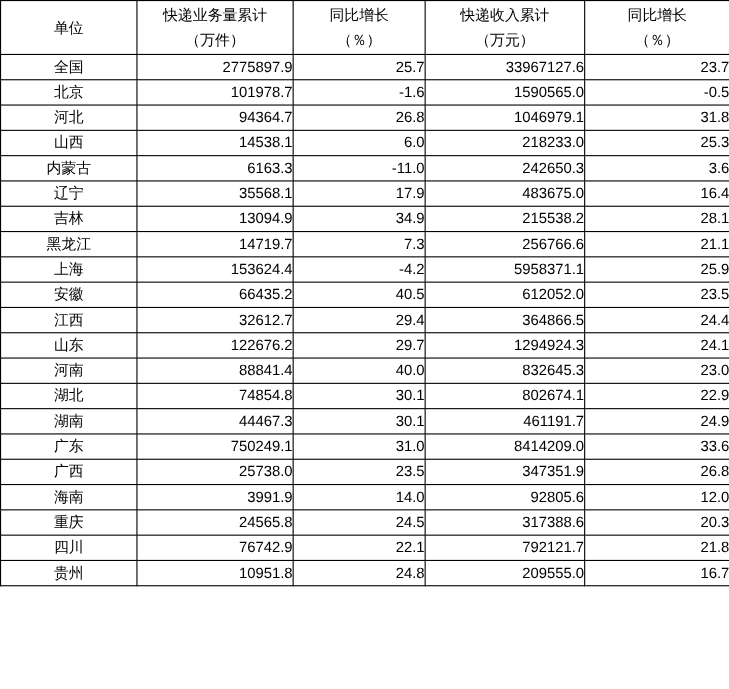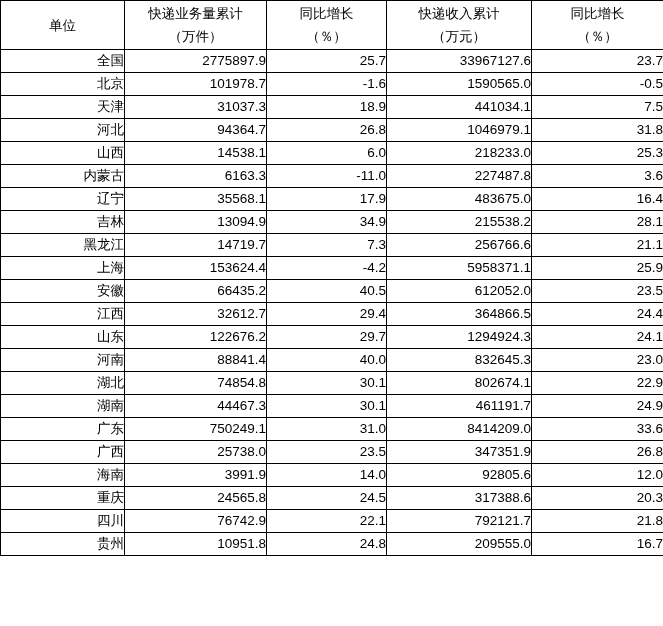--- a/index.html
+++ b/index.html
@@ -41,21 +41,21 @@
   }
   table.data-table thead th {
     text-align: center;
     font-weight: normal;
     height: 48px;
     line-height: 23px;
     padding: 0 2px;
   }
   .hdr-line { display: block; }
   td.unit-cell {
-    text-align: right;
+    text-align: center;
     margin-left: 48px;
   }
   td.num-cell {
     text-align: right;
     padding-right: 6px;
   }
 </style>
 </head>
 <body>
 
@@ -100,45 +100,38 @@
           <td class="num-cell">23.7</td>
         </tr>
         <tr>
           <td class="unit-cell">北京</td>
           <td class="num-cell">101978.7</td>
           <td class="num-cell">-1.6</td>
           <td class="num-cell">1590565.0</td>
           <td class="num-cell">-0.5</td>
         </tr>
         <tr>
-          <td class="unit-cell">天津</td>
-          <td class="num-cell">31037.3</td>
-          <td class="num-cell">18.9</td>
-          <td class="num-cell">441034.1</td>
-          <td class="num-cell">7.5</td>
-        </tr>
-        <tr>
           <td class="unit-cell">河北</td>
           <td class="num-cell">94364.7</td>
           <td class="num-cell">26.8</td>
           <td class="num-cell">1046979.1</td>
           <td class="num-cell">31.8</td>
         </tr>
         <tr>
           <td class="unit-cell">山西</td>
           <td class="num-cell">14538.1</td>
           <td class="num-cell">6.0</td>
           <td class="num-cell">218233.0</td>
           <td class="num-cell">25.3</td>
         </tr>
         <tr>
           <td class="unit-cell">内蒙古</td>
           <td class="num-cell">6163.3</td>
           <td class="num-cell">-11.0</td>
-          <td class="num-cell">227487.8</td>
+          <td class="num-cell">242650.3</td>
           <td class="num-cell">3.6</td>
         </tr>
         <tr>
           <td class="unit-cell">辽宁</td>
           <td class="num-cell">35568.1</td>
           <td class="num-cell">17.9</td>
           <td class="num-cell">483675.0</td>
           <td class="num-cell">16.4</td>
         </tr>
         <tr>

